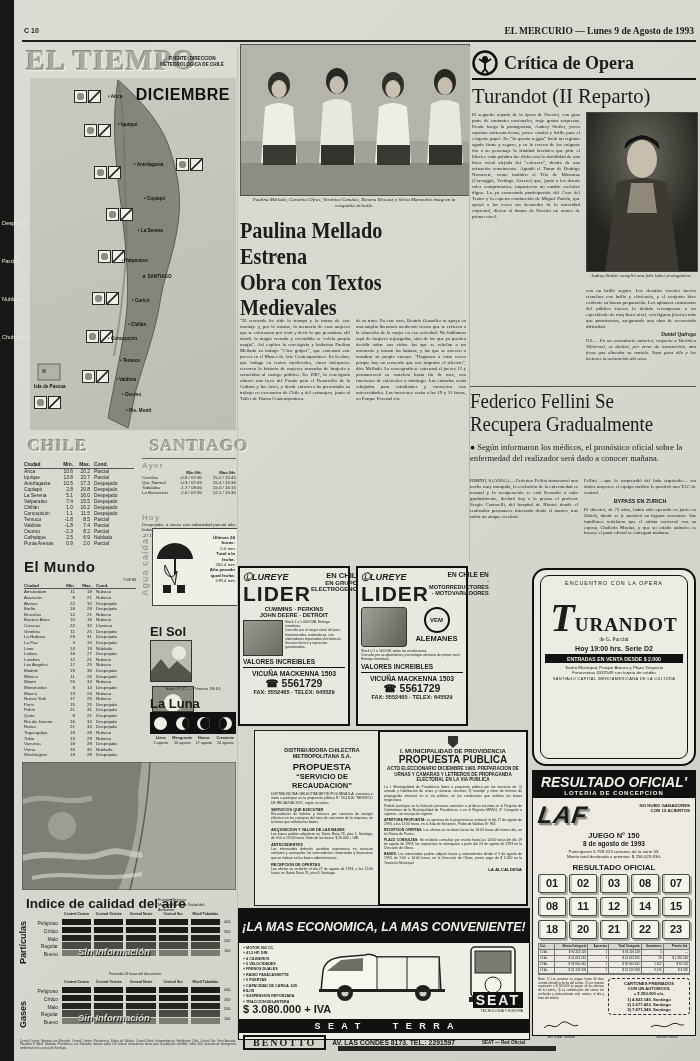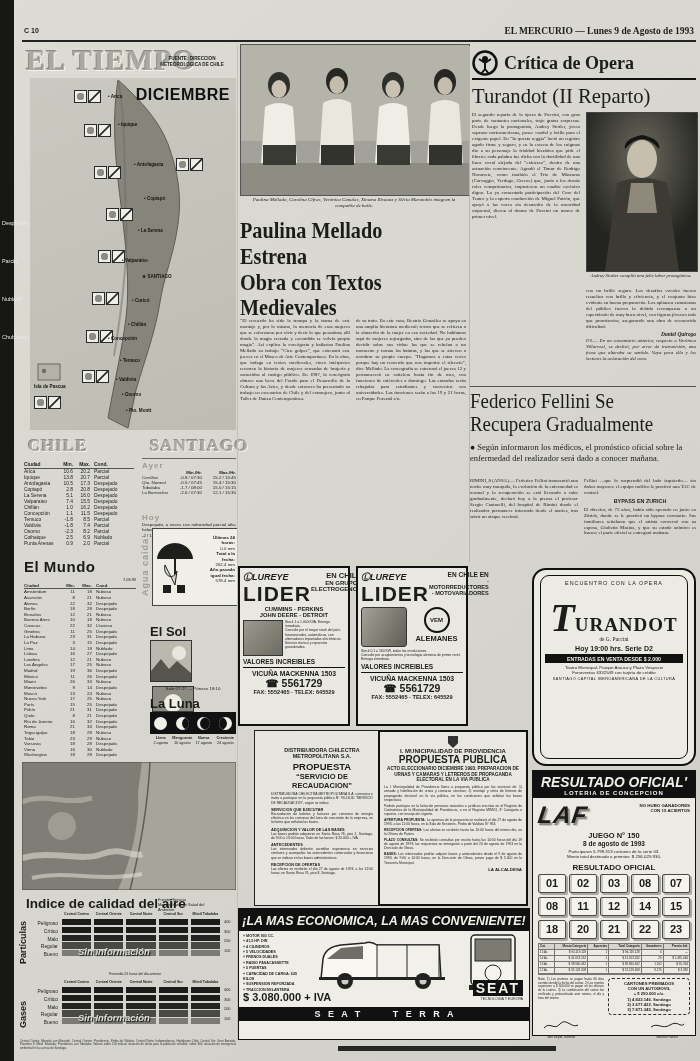--- a/index.html
+++ b/index.html
@@ -833,21 +833,21 @@
     <div class="t32 just">La I. Municipalidad de Providencia llama a propuesta pública por los servicios de: 1) armado y habilitación de urnas y cámaras secretas; 2) montaje y retiro de letreros de propaganda electoral en la vía pública, en las condiciones que señalan las bases respectivas.</div>
     <div class="t32 just" style="margin-top:1.5px;">Podrán participar en la licitación personas naturales o jurídicas inscritas en el Registro de Contratistas de la Municipalidad de Providencia, o en el Registro MINVU, 3ª Categoría o superior, con inscripción vigente.</div>
     <div class="t32 just" style="margin-top:1.5px;"><span class="b">APERTURA PROPUESTA:</span> <span>La apertura de la propuesta se realizará el día 27 de agosto de 1993, a las 11:00 horas, en la Sala de Sesiones, Pedro de Valdivia N° 963.</span></div>
     <div class="t32 just" style="margin-top:1.5px;"><span class="b">RECEPCION OFERTAS:</span> <span>Las ofertas se recibirán hasta las 10:00 horas del mismo día, en la Oficina de Partes.</span></div>
     <div class="t32 just" style="margin-top:1.5px;"><span class="b">PLAZO CONSULTAS:</span> <span>Se recibirán consultas por escrito hasta las 14:00 horas del día 19 de agosto de 1993; las respuestas se entregarán a partir del 24 de agosto de 1993 en la Dirección de Obras.</span></div>
     <div class="t32 just" style="margin-top:1.5px;"><span class="b">BASES:</span> <span>Los interesados podrán adquirir bases y antecedentes desde el 9 de agosto de 1993, de 9:00 a 14:00 horas, en la Dirección de Obras, previo pago de $ 5.000 en la Tesorería Municipal.</span></div>
     <div class="b" style="font-size:4.4px;text-align:right;margin-top:2px;">LA ALCALDESA</div>
   </div>
 
   <div class="abs" style="left:238px;top:908px;width:292px;height:132px;border:1.5px solid #111;background:#efeee6;box-sizing:border-box;">
-    <div style="height:22px;background:#111;display:flex;align-items:center;justify-content:center;">
+    <div style="height:34px;background:#111;display:flex;align-items:center;justify-content:center;">
       <span class="sans b i" style="color:#f3f2ea;font-size:13.5px;transform:scaleX(.92);white-space:nowrap;">¡LA MAS ECONOMICA, LA MAS CONVENIENTE!</span>
     </div>
     <div style="position:relative;height:76px;">
       <div class="abs sans b" style="left:4px;top:3px;width:66px;font-size:3.7px;line-height:1.45;">
         <div>
             <div>» <span>MOTOR 903 CC.</span></div>
             <div>» <span>41,5 HP. DIN</span></div>
             <div>» <span>4 CILINDROS</span></div>
             <div>» <span>5 VELOCIDADES</span></div>
             <div>» <span>FRENOS DUALES</span></div>
@@ -877,20 +877,25 @@
           <rect x="40" y="52" width="10" height="5" fill="#20201e"></rect>
       </svg>
       <div class="abs sans b" style="left:4px;top:60px;font-size:11px;">$ 3.080.000 + IVA</div>
       <div class="abs" style="right:6px;top:48px;text-align:right;">
         <div class="sans b" style="font-size:14px;letter-spacing:2px;background:#111;color:#f1f0e8;padding:0 3px;display:inline-block;">SEAT</div>
         <div class="sans" style="font-size:3.6px;">TECNOLOGIA Y EUROPA</div>
       </div>
     </div>
     <div style="height:14px;background:#111;display:flex;align-items:center;justify-content:center;">
       <span class="sans b" style="color:#f3f2ea;font-size:9px;white-space:pre;">S   E   A   T             T   E   R   R   A</span>
+    </div>
+    <div style="display:flex;align-items:center;height:19px;padding:0 4px;gap:6px;">
+      <span class="serif b" style="border:2.5px double #111;padding:0 8px;font-size:10px;letter-spacing:2px;">BENOTTO</span>
+      <span class="sans b" style="font-size:6.8px;flex:1;">AV. LAS CONDES 8173. TEL.: 2291597</span>
+      <span class="sans b" style="font-size:4.6px;text-align:right;">SEAT — Red Oficial</span>
     </div>
   </div>
 
   <div class="abs" style="left:472px;top:50px;width:224px;">
     <div style="display:flex;align-items:center;gap:6px;border-bottom:2px solid #111;padding-bottom:2px;">
       <svg width="26" height="26" viewBox="0 0 26 26">
         <circle cx="13" cy="13" r="11.5" fill="none" stroke="#111" stroke-width="2.5"></circle>
         <circle cx="13" cy="9" r="3" fill="#111"></circle>
         <path d="M13,12 L13,19 M13,13 L7,9 M13,13 L19,9 M13,19 L9,24 M13,19 L17,24" stroke="#111" stroke-width="2" fill="none"></path>
       </svg>

